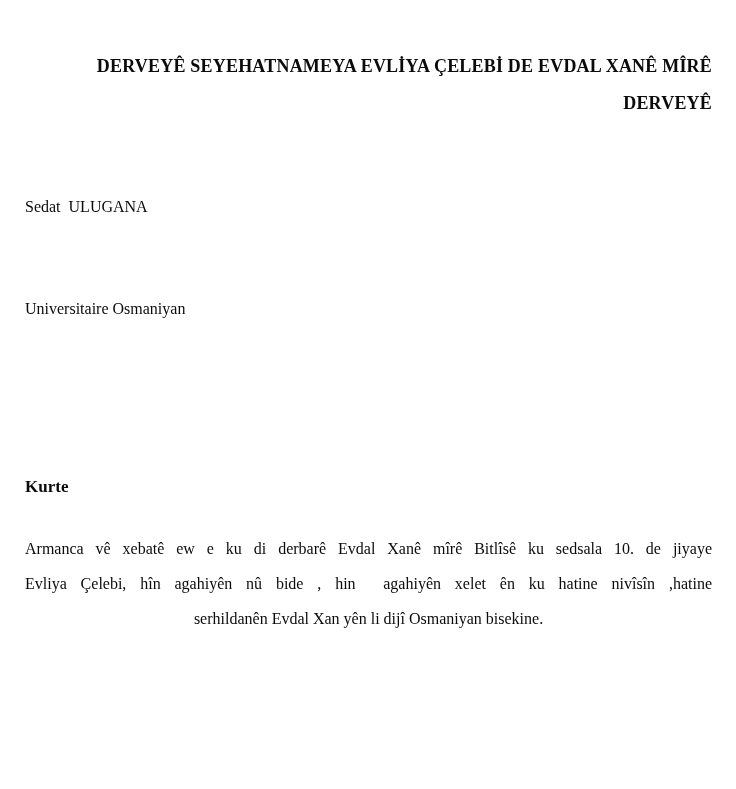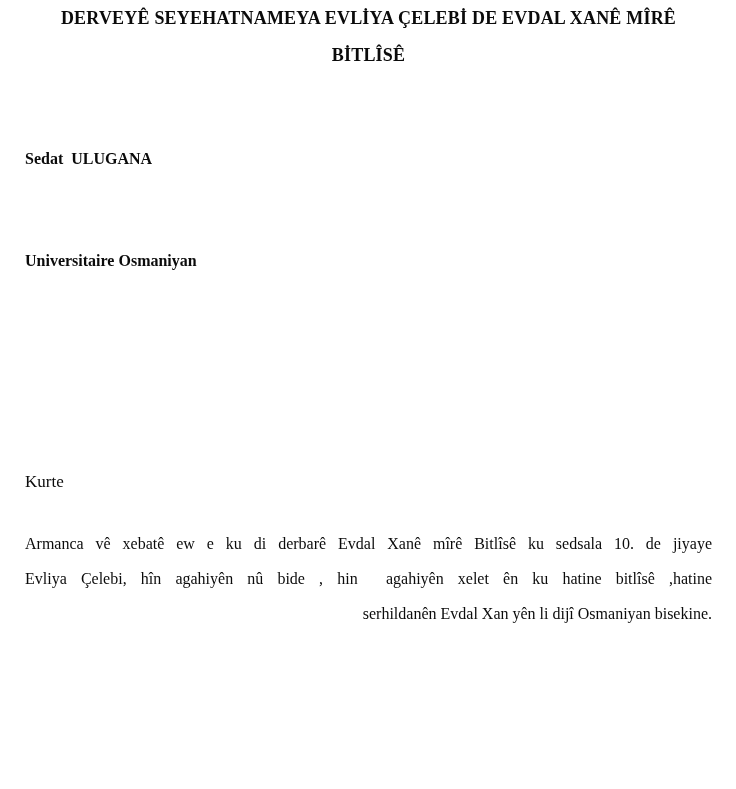--- a/index.html
+++ b/index.html
@@ -12,78 +12,79 @@
     width: 736px;
     height: 789px;
     background: #ffffff;
     box-sizing: border-box;
     padding: 0 24px 0 25px;
     overflow: hidden;
     font-family: "Liberation Serif", serif;
     color: #0b0b0b;
   }
   .title-block {
-    text-align: center;
+    margin-top: 48px;
+    text-align: right;
     font-weight: bold;
     font-size: 18px;
     line-height: 37px;
     letter-spacing: 0.2px;
   }
   .byline-block {
-    font-weight: bold;
+    font-weight: normal;
     font-size: 16px;
     line-height: 34px;
     white-space: pre-wrap;
   }
   .abstract-heading {
-    margin-top: 119px;
-    font-weight: normal;
+    margin-top: 76px;
+    font-weight: bold;
     font-size: 17px;
     line-height: 34px;
   }
   .abstract-block {
     margin-top: 27px;
     font-size: 16px;
     line-height: 35px;
   }
   .abstract-line {
     text-align: justify;
     text-align-last: justify;
     white-space: pre-wrap;
   }
   .abstract-line.last {
-    text-align: right;
+    text-align: center;
     text-align-last: auto;
   }
   .keywords-line {
     font-size: 16px;
     line-height: 35px;
     white-space: pre-wrap;
   }
 </style>
 </head>
 <body>
 
 <div class="page">
 
   <div class="title-block">
     <div>DERVEYÊ SEYEHATNAMEYA EVLİYA ÇELEBİ DE EVDAL XANÊ MÎRÊ</div>
-    <div>BİTLÎSÊ</div>
+    <div>DERVEYÊ</div>
   </div>
 
   <div class="byline-block">
     <div>Sedat  ULUGANA</div>
     <div>Universitaire Osmaniyan</div>
   </div>
 
   <div class="abstract-heading">Kurte</div>
 
   <div class="abstract-block">
     <div class="abstract-line">Armanca vê xebatê ew e ku di derbarê Evdal Xanê mîrê Bitlîsê ku sedsala 10. de jiyaye</div>
-    <div class="abstract-line">Evliya Çelebi, hîn agahiyên nû bide , hin  agahiyên xelet ên ku hatine bitlîsê ,hatine</div>
+    <div class="abstract-line">Evliya Çelebi, hîn agahiyên nû bide , hin  agahiyên xelet ên ku hatine nivîsîn ,hatine</div>
     <div class="abstract-line last">serhildanên Evdal Xan yên li dijî Osmaniyan bisekine.</div>
 
     <div class="keywords-line">
       
     </div>
   </div>
 
 </div>
 
 </body></html>

